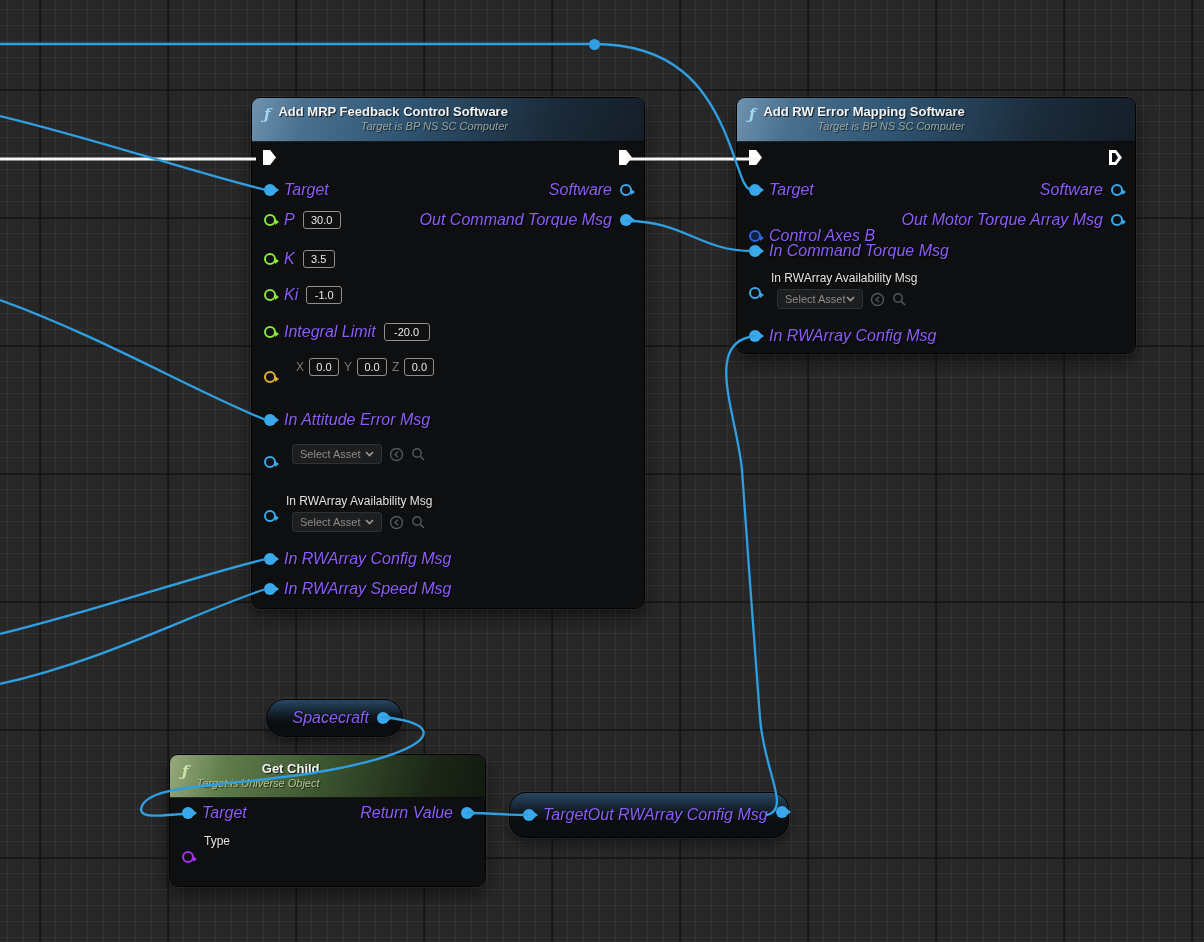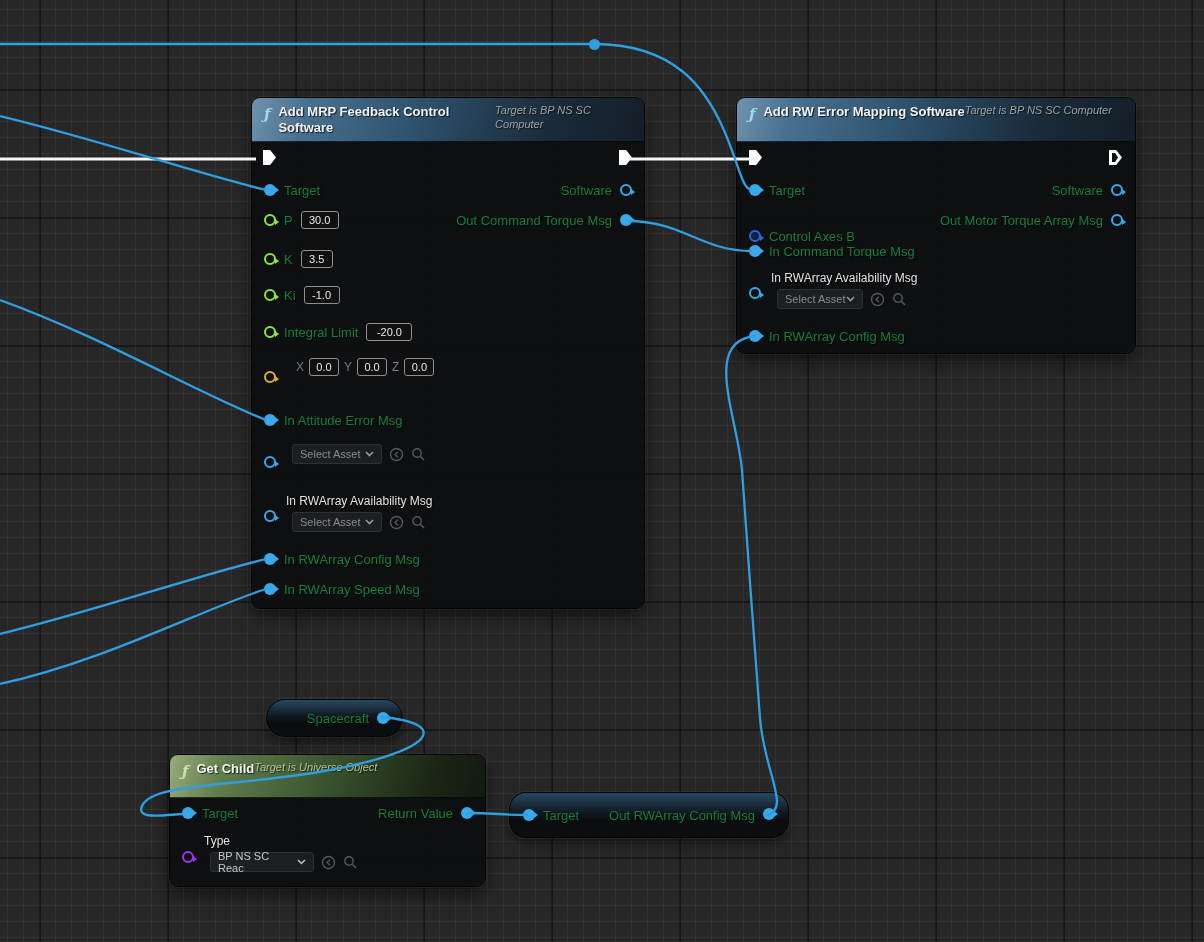--- a/index.html
+++ b/index.html
@@ -22,28 +22,28 @@
   }
   .nhead{
     position:absolute;left:0;right:0;top:0;height:44px;border-radius:8px 8px 0 0;
     display:flex;align-items:flex-start;padding:6px 10px 0 10px;box-sizing:border-box;
     border-bottom:1px solid rgba(0,0,0,0.7);
   }
   .nhead.blue{background:linear-gradient(105deg,#6f93af 0%,#49708f 14%,#2f5471 40%,#1b2b3a 75%,#141e28 100%);}
   .nhead.green{background:linear-gradient(105deg,#97aa7c 0%,#5f7c4b 18%,#3c5530 48%,#1b2616 82%,#131a10 100%);}
   .fn{font-family:"DejaVu Serif",serif;font-style:italic;font-weight:bold;font-size:15px;margin:1px 8px 0 2px;}
   .fn.b{color:#9fd8f0;} .fn.g{color:#cfe3a8;}
-  .tcol{display:flex;flex-direction:row;line-height:1.25;}
+  .tcol{display:flex;flex-direction:column;line-height:1.25;text-align:right;}
   .ntitle{font-size:13px;font-weight:bold;color:#f3f3f3;text-shadow:1px 1px 1px rgba(0,0,0,0.75);}
   .nsub{font-size:11px;font-style:italic;color:#97a5a0;text-shadow:1px 1px 1px rgba(0,0,0,0.6);}
   .nsub.g{color:#b4c295;}
   .row{position:absolute;height:20px;display:flex;align-items:center;gap:8px;}
   .row.in{left:12px;}
   .row.out{right:12px;flex-direction:row;}
-  .plbl{font-size:13px;color:#15803d;text-shadow:1px 1px 1px rgba(0,0,0,0.8);white-space:nowrap;}
+  .plbl{font-size:16px;color:#8b5cf6;text-shadow:1px 1px 1px rgba(0,0,0,0.8);white-space:nowrap;font-style:italic;}
   .dim{color:#7a7a7a;}
   .pin{position:relative;width:12px;height:12px;border-radius:50%;flex:none;box-sizing:border-box;background:var(--c);}
   .pin::after{content:'';position:absolute;left:11px;top:3px;border-left:4px solid var(--c);
     border-top:3px solid transparent;border-bottom:3px solid transparent;}
   .pin.hollow{background:#0e1013;border:2.5px solid var(--c);}
   .pin.hollow::after{left:9px;}
   .pin.abs{position:absolute;}
   .exec{position:relative;width:13px;height:15px;flex:none;background:#fff;
     clip-path:polygon(0 0,55% 0,100% 50%,55% 100%,0 100%);}
   .exec.hollow::after{content:'';position:absolute;left:2.5px;top:3px;right:4px;bottom:3px;background:#0e1013;
@@ -290,40 +290,20 @@
     <span class="pin" style="--c:#39a9ec"></span>
     <span class="plbl">Target</span>
   </div>
   <div class="row out" style="top:48px">
     <span class="plbl">Return Value</span>
     <span class="pin" style="--c:#39a9ec"></span>
   </div>
   <div class="block" style="top:79px">
     <span class="pin hollow abs" style="--c:#a531e8;left:12px;top:17px"></span>
     <div class="blbl">Type</div>
-    <div class="ctlrow">
-      <span class="selbox lit" style="width:104px">
-        <span>BP NS SC Reac</span>
-        <svg width="9" height="6" viewBox="0 0 9 6">
-            <path d="M1 1 L4.5 4.5 L8 1" stroke="#c0c0c0" stroke-width="1.6" fill="none"></path>
-          </svg>
-      </span>
-      <span class="icobtn">
-        <svg width="15" height="15" viewBox="0 0 15 15">
-            <circle cx="7.5" cy="7.5" r="6" stroke="#55585b" stroke-width="1.4" fill="none"></circle>
-            <path d="M9 4.7 L6 7.5 L9 10.3" stroke="#55585b" stroke-width="1.4" fill="none"></path>
-          </svg>
-      </span>
-      <span class="icobtn">
-        <svg width="15" height="15" viewBox="0 0 15 15">
-            <circle cx="6" cy="6" r="4.2" stroke="#55585b" stroke-width="1.4" fill="none"></circle>
-            <path d="M9.2 9.2 L13 13" stroke="#55585b" stroke-width="1.6"></path>
-          </svg>
-      </span>
-    </div>
   </div>
 </div>
 
 <div class="pill" style="left:510px;top:793px;width:278px;height:44px;border-radius:16px;justify-content:space-between;padding:0 13px">
   <span class="sheen"></span>
   <span style="position:relative;display:flex;align-items:center;gap:8px">
     <span class="pin" style="--c:#39a9ec"></span>
     <span class="plbl">Target</span>
   </span>
   <span style="position:relative;display:flex;align-items:flex-start;gap:8px">

